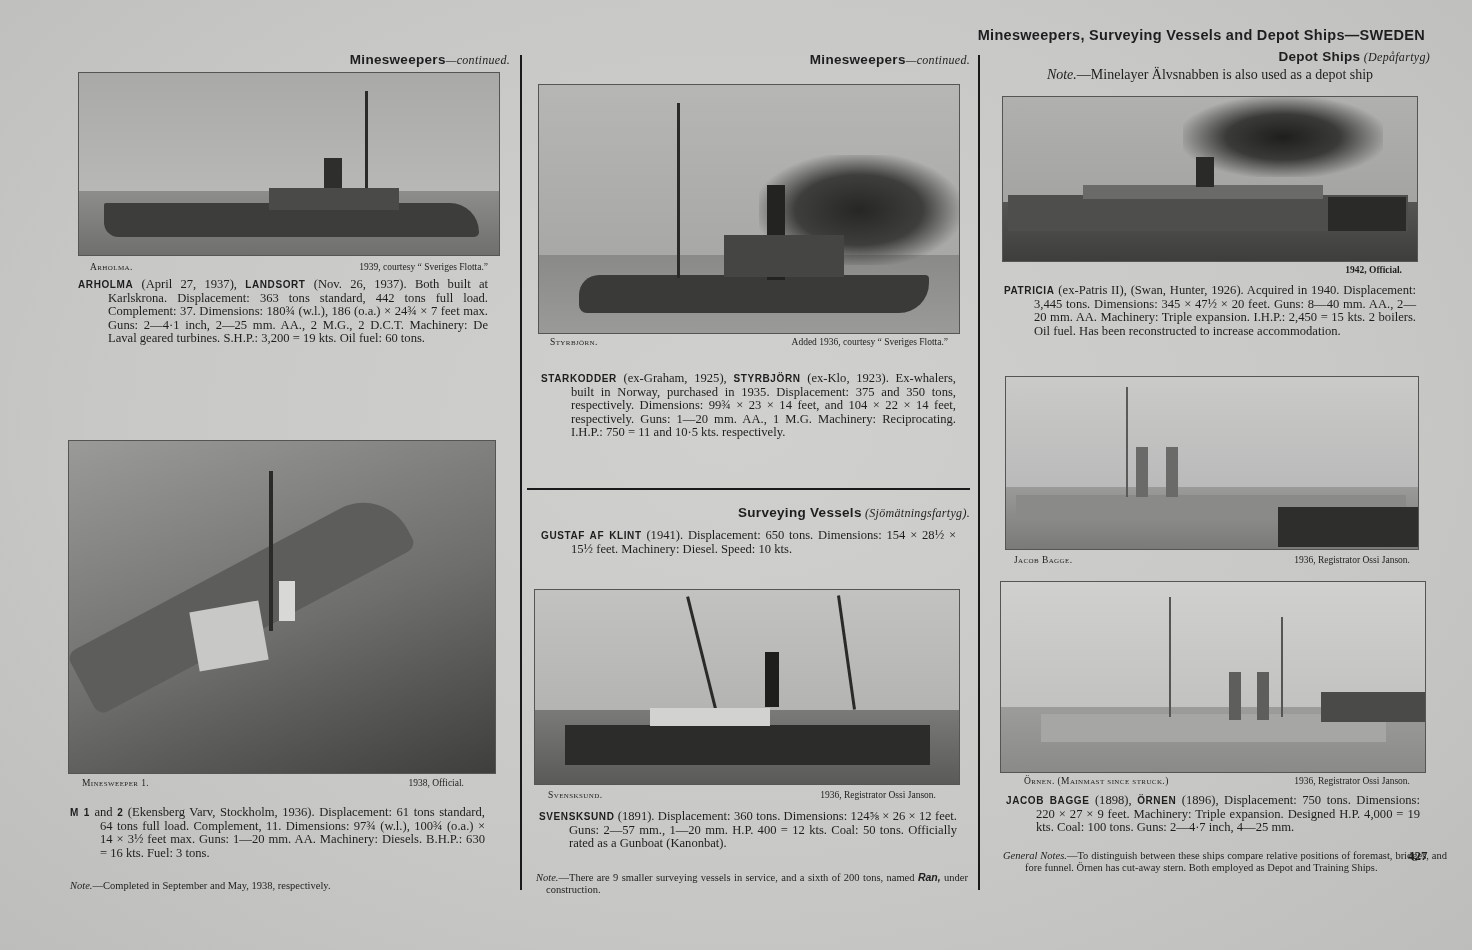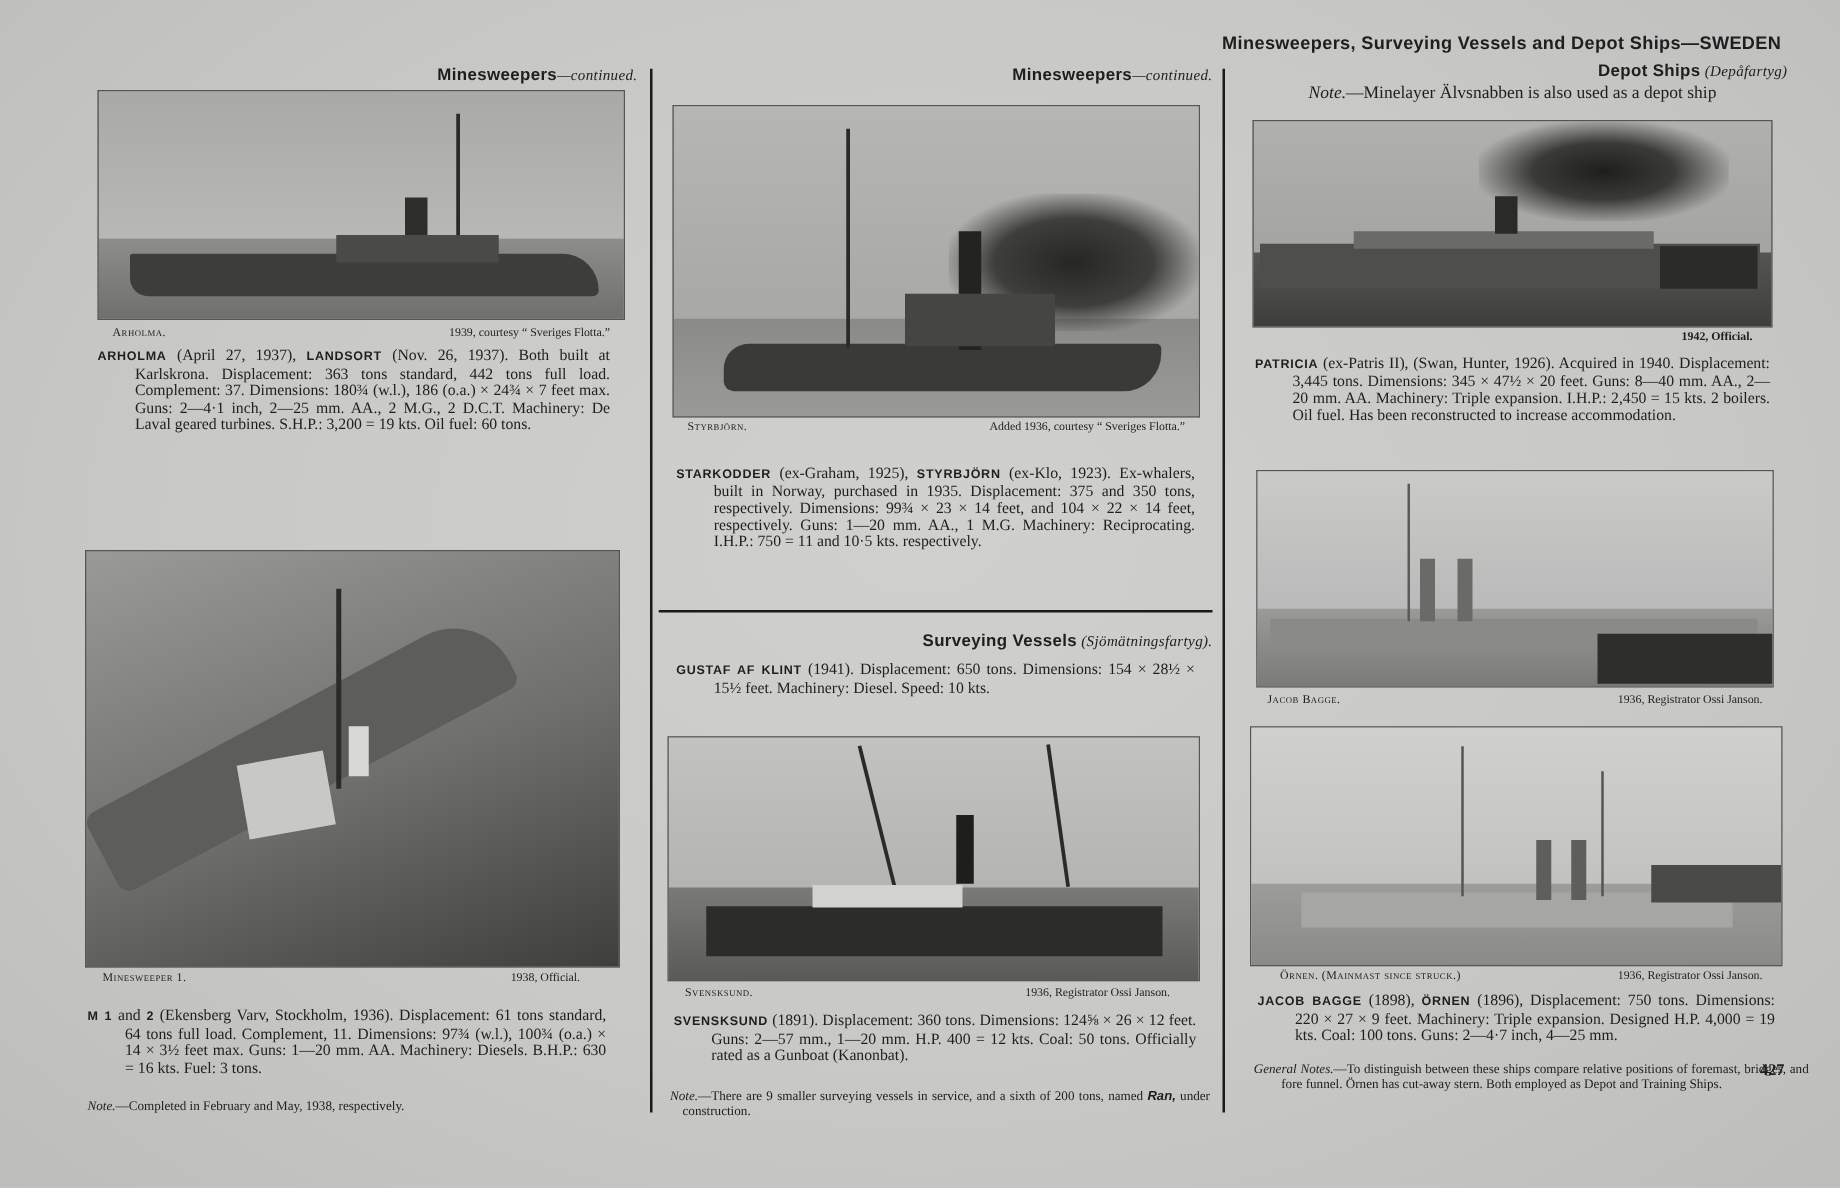--- a/index.html
+++ b/index.html
@@ -75,21 +75,21 @@
     <span class="l">Minesweeper 1.</span>
     <span class="r">1938, Official.</span>
   </div>
 
   <div class="entry" style="left:70px; top:806px; width:415px;">
     <div class="body">
       <span class="nm">M 1</span><span> and </span><span class="nm">2</span><span> (Ekensberg Varv, Stockholm, 1936). Displacement: 61 tons standard, 64 tons full load. Complement, 11. Dimensions: 97¾ (w.l.), 100¾ (o.a.) × 14 × 3½ feet max. Guns: 1—20 mm. AA. Machinery: Diesels. B.H.P.: 630 = 16 kts. Fuel: 3 tons.</span>
     </div>
   </div>
   <div class="note" style="left:70px; top:880px; width:415px;">
-    <i>Note.</i><span>—Completed in February and May, 1938, respectively.</span>
+    <i>Note.</i><span>—Completed in September and May, 1938, respectively.</span>
   </div>
 
   <div class="sec-head" style="left:530px; top:52px; width:440px;">
     <span>Minesweepers</span><i>—continued.</i>
   </div>
 
   <div class="photo" style="left:538px; top:84px; width:420px; height:248px; background:#a3a3a1;">
     <div class="sky" style="height:170px; background:linear-gradient(#b6b6b4,#a8a8a6);"></div>
     <div class="sea" style="height:78px; background:linear-gradient(#8a8a88,#9a9a98);"></div>
     <div class="shape" style="left:220px; top:70px; width:200px; height:110px; background:radial-gradient(ellipse,#262624 0%,#3e3e3c 45%,rgba(120,120,118,0) 75%);"></div>

